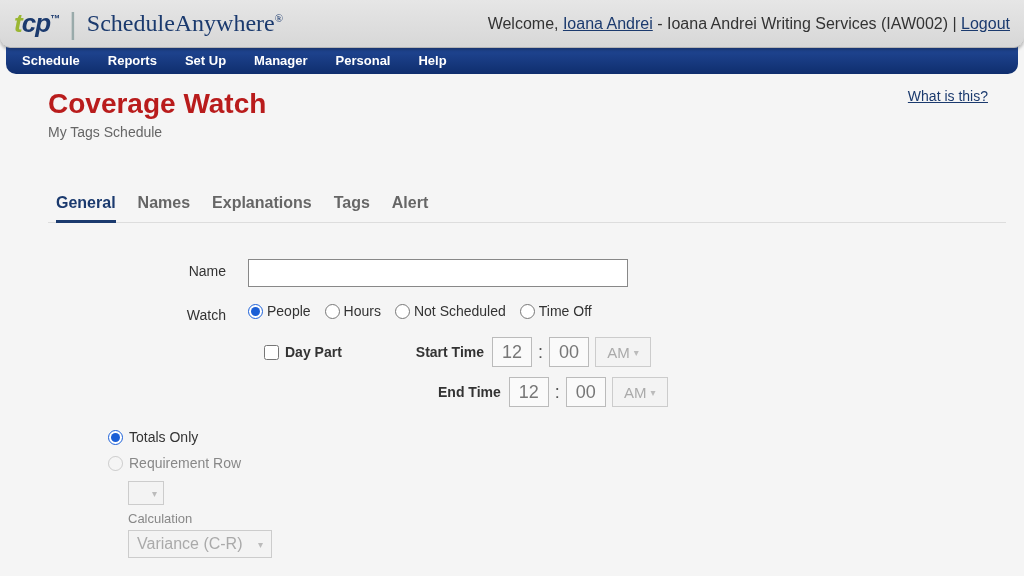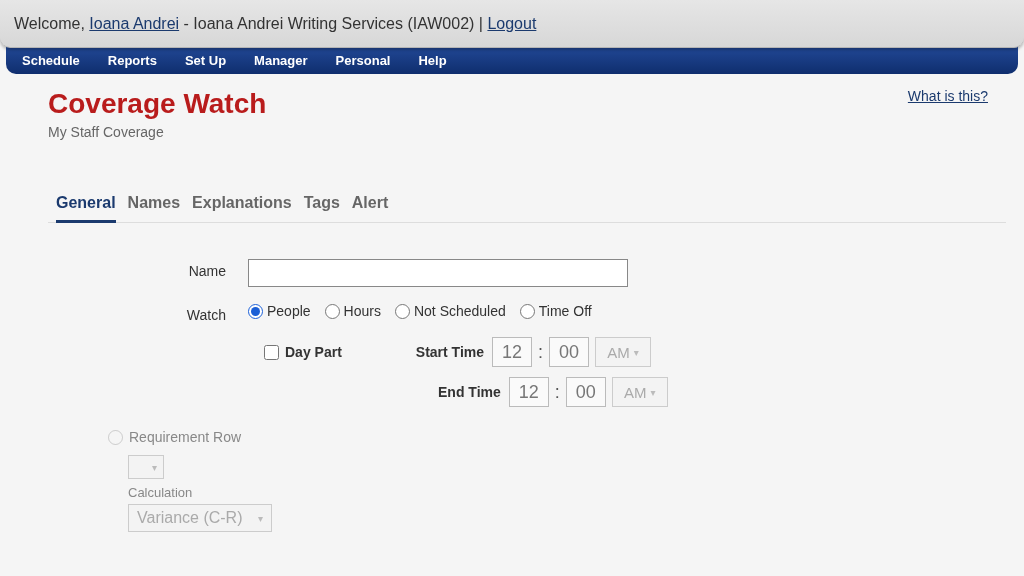--- a/index.html
+++ b/index.html
@@ -44,21 +44,21 @@
     margin-top: -4px;
     position:relative;
     z-index:1;
   }
   .menubar .mitem { color:#fff; font-size:13px; font-weight:bold; cursor:pointer; padding: 6px 4px;}
   .content { padding: 14px 18px 0 48px; }
   .pagehead { display:flex; justify-content:space-between; align-items:flex-start;}
   .pagetitle { color:#b91c1c; font-size:28px; font-weight:bold; }
   .pagesub { color:#666; font-size:14px; margin-top:4px;}
   .whatlink { color:#1b3a6e; text-decoration:underline; cursor:pointer; font-size:14px; margin-right: 18px;}
-  .tabs { margin-top: 48px; border-bottom: 1px solid #ddd; display:flex; gap: 12px; padding-left: 8px;}
+  .tabs { margin-top: 48px; border-bottom: 1px solid #ddd; display:flex; gap: 22px; padding-left: 8px;}
   .tab { font-size:16px; font-weight:bold; color:#666; padding: 6px 0 8px; cursor:pointer;}
   .tab.active { color:#1b3a6e; border-bottom: 3px solid #1b3a6e; margin-bottom:-1px;}
   .form-area { padding: 36px 0 0 60px; }
   .frow { display:flex; align-items:flex-start; margin-bottom: 16px;}
   .flabel { width: 140px; text-align:right; padding-right: 22px; font-weight:normal; color:#333; padding-top:4px; font-size:14px;}
   .fbody { flex:1; color:#333;}
   .tinput { width: 380px; height: 28px; border:1px solid #888; padding: 3px 6px; font-size:14px;}
   .radio-row { display:flex; align-items:center; gap:4px; font-size:14px;}
   .radio-row label { margin-right: 10px;}
   .sub-row { display:flex; align-items:center; gap: 22px; margin-top: 18px; padding-left: 16px;}
@@ -76,39 +76,44 @@
   .calc-label{color:#888; font-size:13px; padding-left:20px;}
   .calc-sel{margin-left:20px; margin-top:4px; width:144px; height:28px; border:1px solid #ccc; background:#f3f3f3; color:#aaa; font-size:16px; display:flex; align-items:center; justify-content:space-between; padding:0 8px;}
   input[type=radio],input[type=checkbox]{width:15px;height:15px;vertical-align:middle;}
   input[type=radio]{accent-color:#1b5fd6;}
   .disabled-radio{accent-color:#bbb;}
 </style>
 </head>
 <body>
 
 <div class="topbar">
+  <div class="brand">
+    <span class="tcp"><span class="dot">t</span>cp<span style="font-size:10px;vertical-align:super;">™</span></span>
+    <span class="pipe">|</span>
+    <span class="sa">ScheduleAnywhere<span class="reg">®</span></span>
+  </div>
   <div class="welcome">
     <span>Welcome, </span><a>Ioana Andrei</a><span> - Ioana Andrei Writing Services (IAW002) | </span><a>Logout</a>
   </div>
 </div>
 
 <div class="menubar">
   <div class="mitem">Schedule</div>
   <div class="mitem">Reports</div>
   <div class="mitem">Set Up</div>
   <div class="mitem">Manager</div>
   <div class="mitem">Personal</div>
   <div class="mitem">Help</div>
 </div>
 
 <div class="content">
   <div class="pagehead">
     <div>
       <div class="pagetitle">Coverage Watch</div>
-      <div class="pagesub">My Staff Coverage</div>
+      <div class="pagesub">My Tags Schedule</div>
     </div>
     <a class="whatlink">What is this?</a>
   </div>
 
   <div class="tabs">
     <div class="tab active">General</div>
     <div class="tab">Names</div>
     <div class="tab">Explanations</div>
     <div class="tab">Tags</div>
     <div class="tab">Alert</div>
@@ -168,20 +173,24 @@
                 <span class="chev">▾</span>
               </div>
           </div>
         </div>
       </div>
     </div>
 
     <div class="frow" style="margin-top:22px;">
       <div class="fbody show-opts">
         <div class="optline">
+          <input type="radio" name="show" checked="" style="">
+          <label>Totals Only</label>
+        </div>
+        <div class="optline">
           <input type="radio" name="show" disabled="" class="disabled-radio" style="">
           <label style="color:#888;">Requirement Row</label>
         </div>
         <div class="indent">
           <div class="mini-sel">
               <span class="chev">▾</span>
             </div>
         </div>
         <div class="calc-label" style="margin-top:6px;">Calculation</div>
         <div class="calc-sel">

